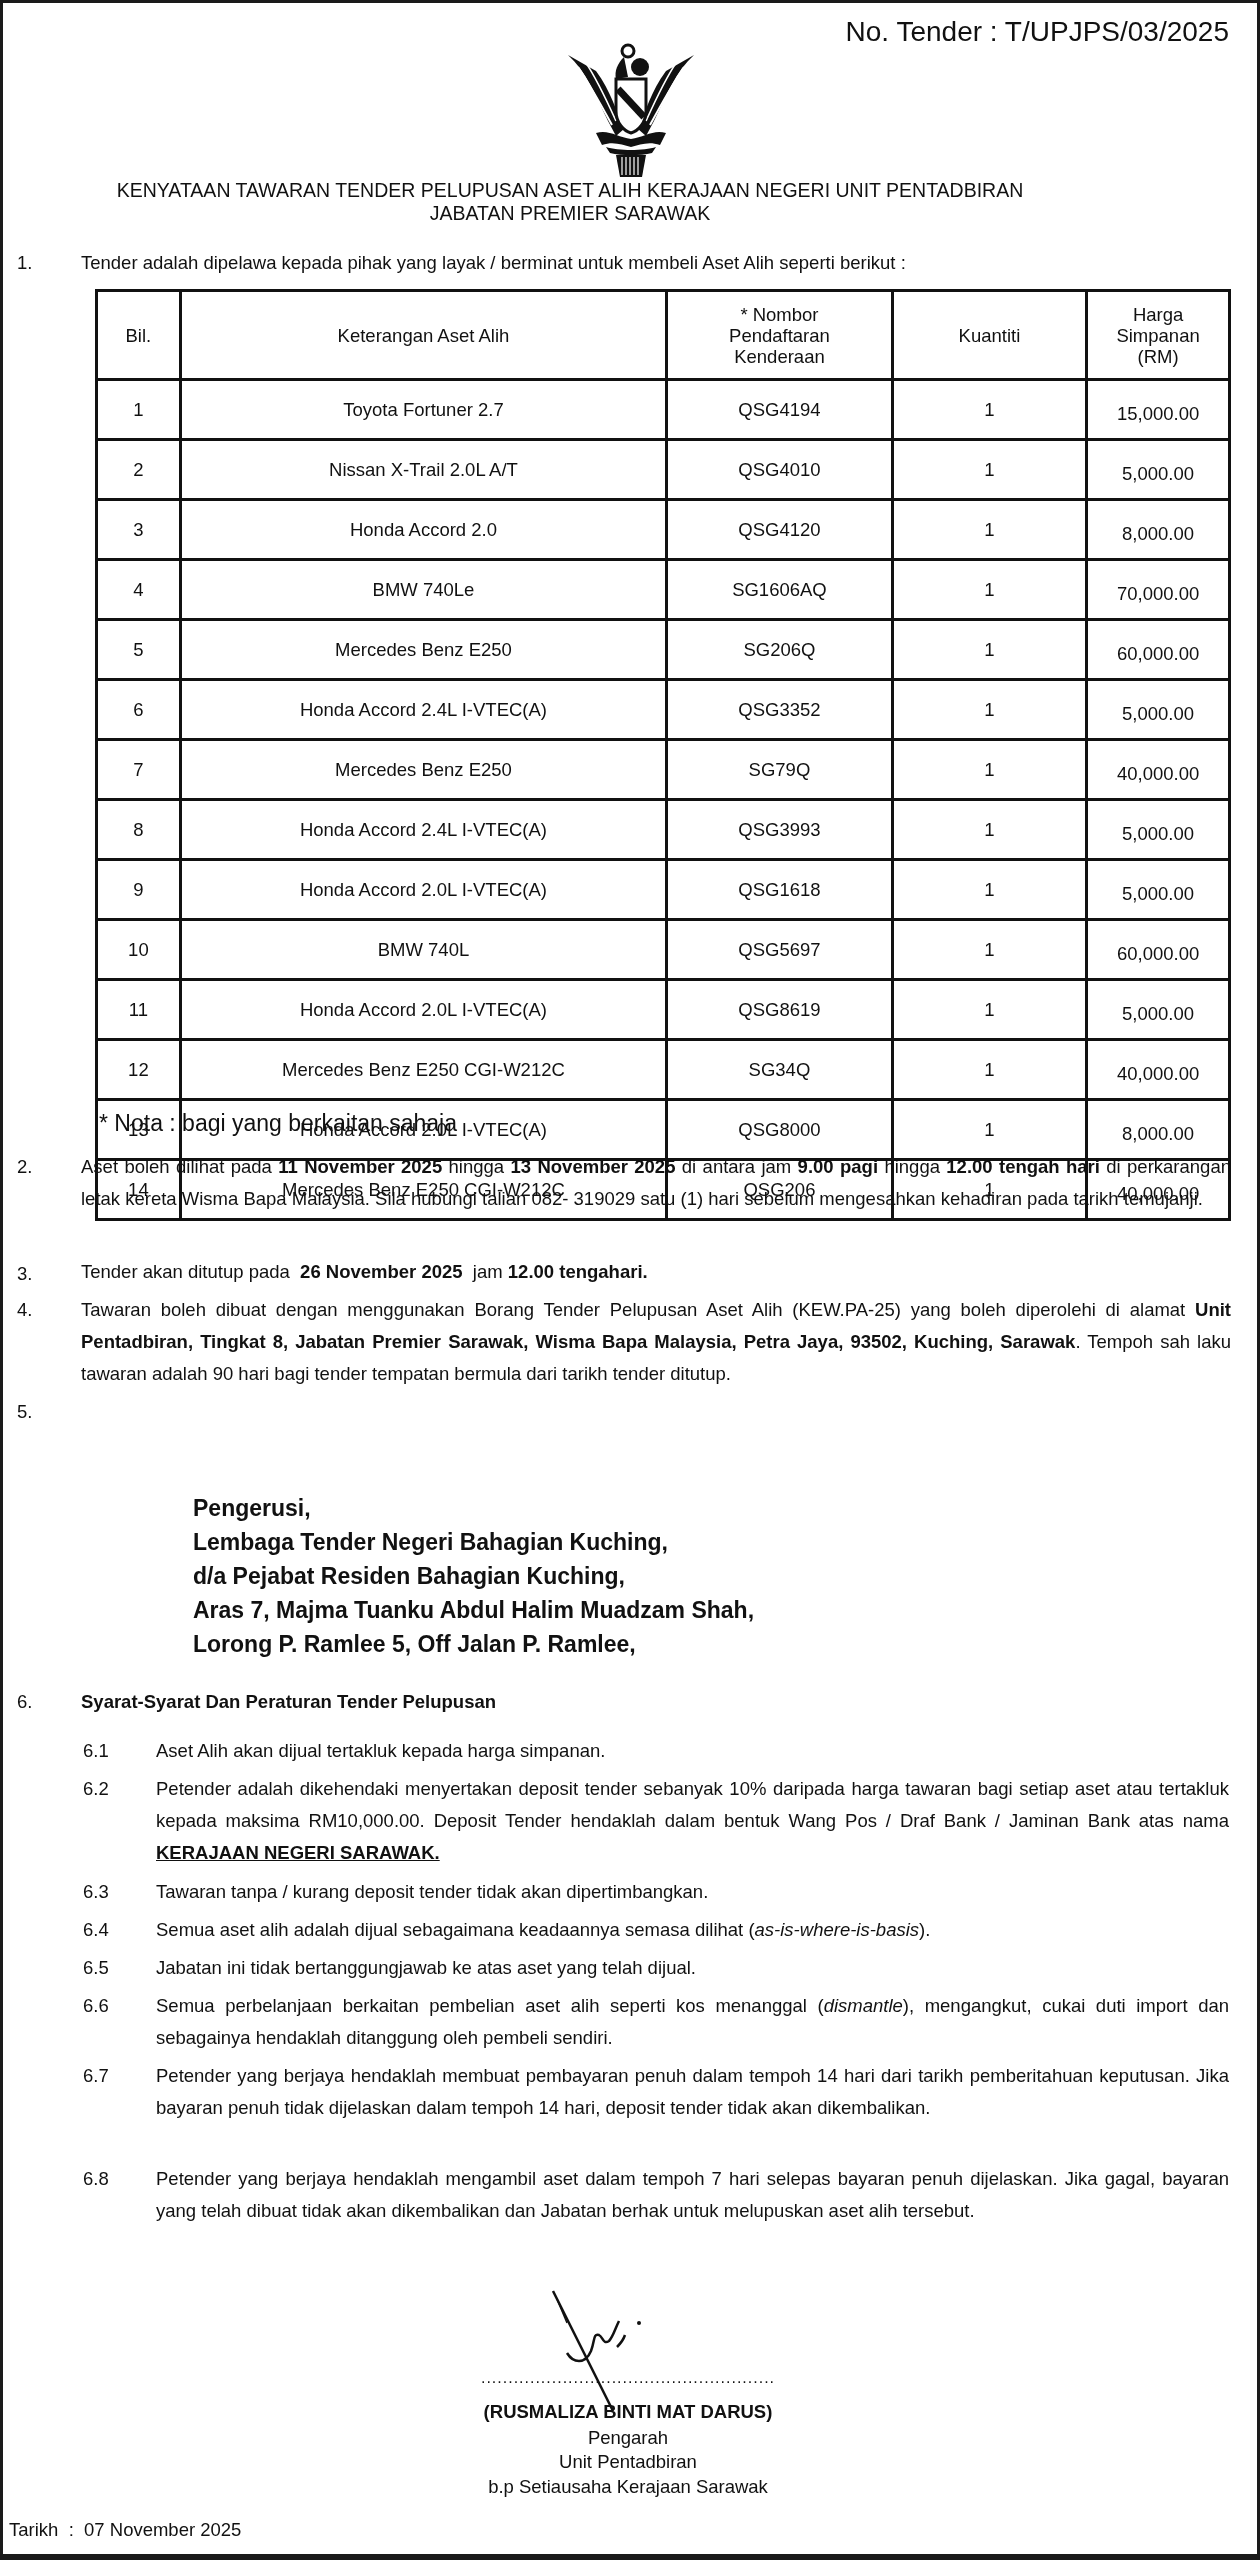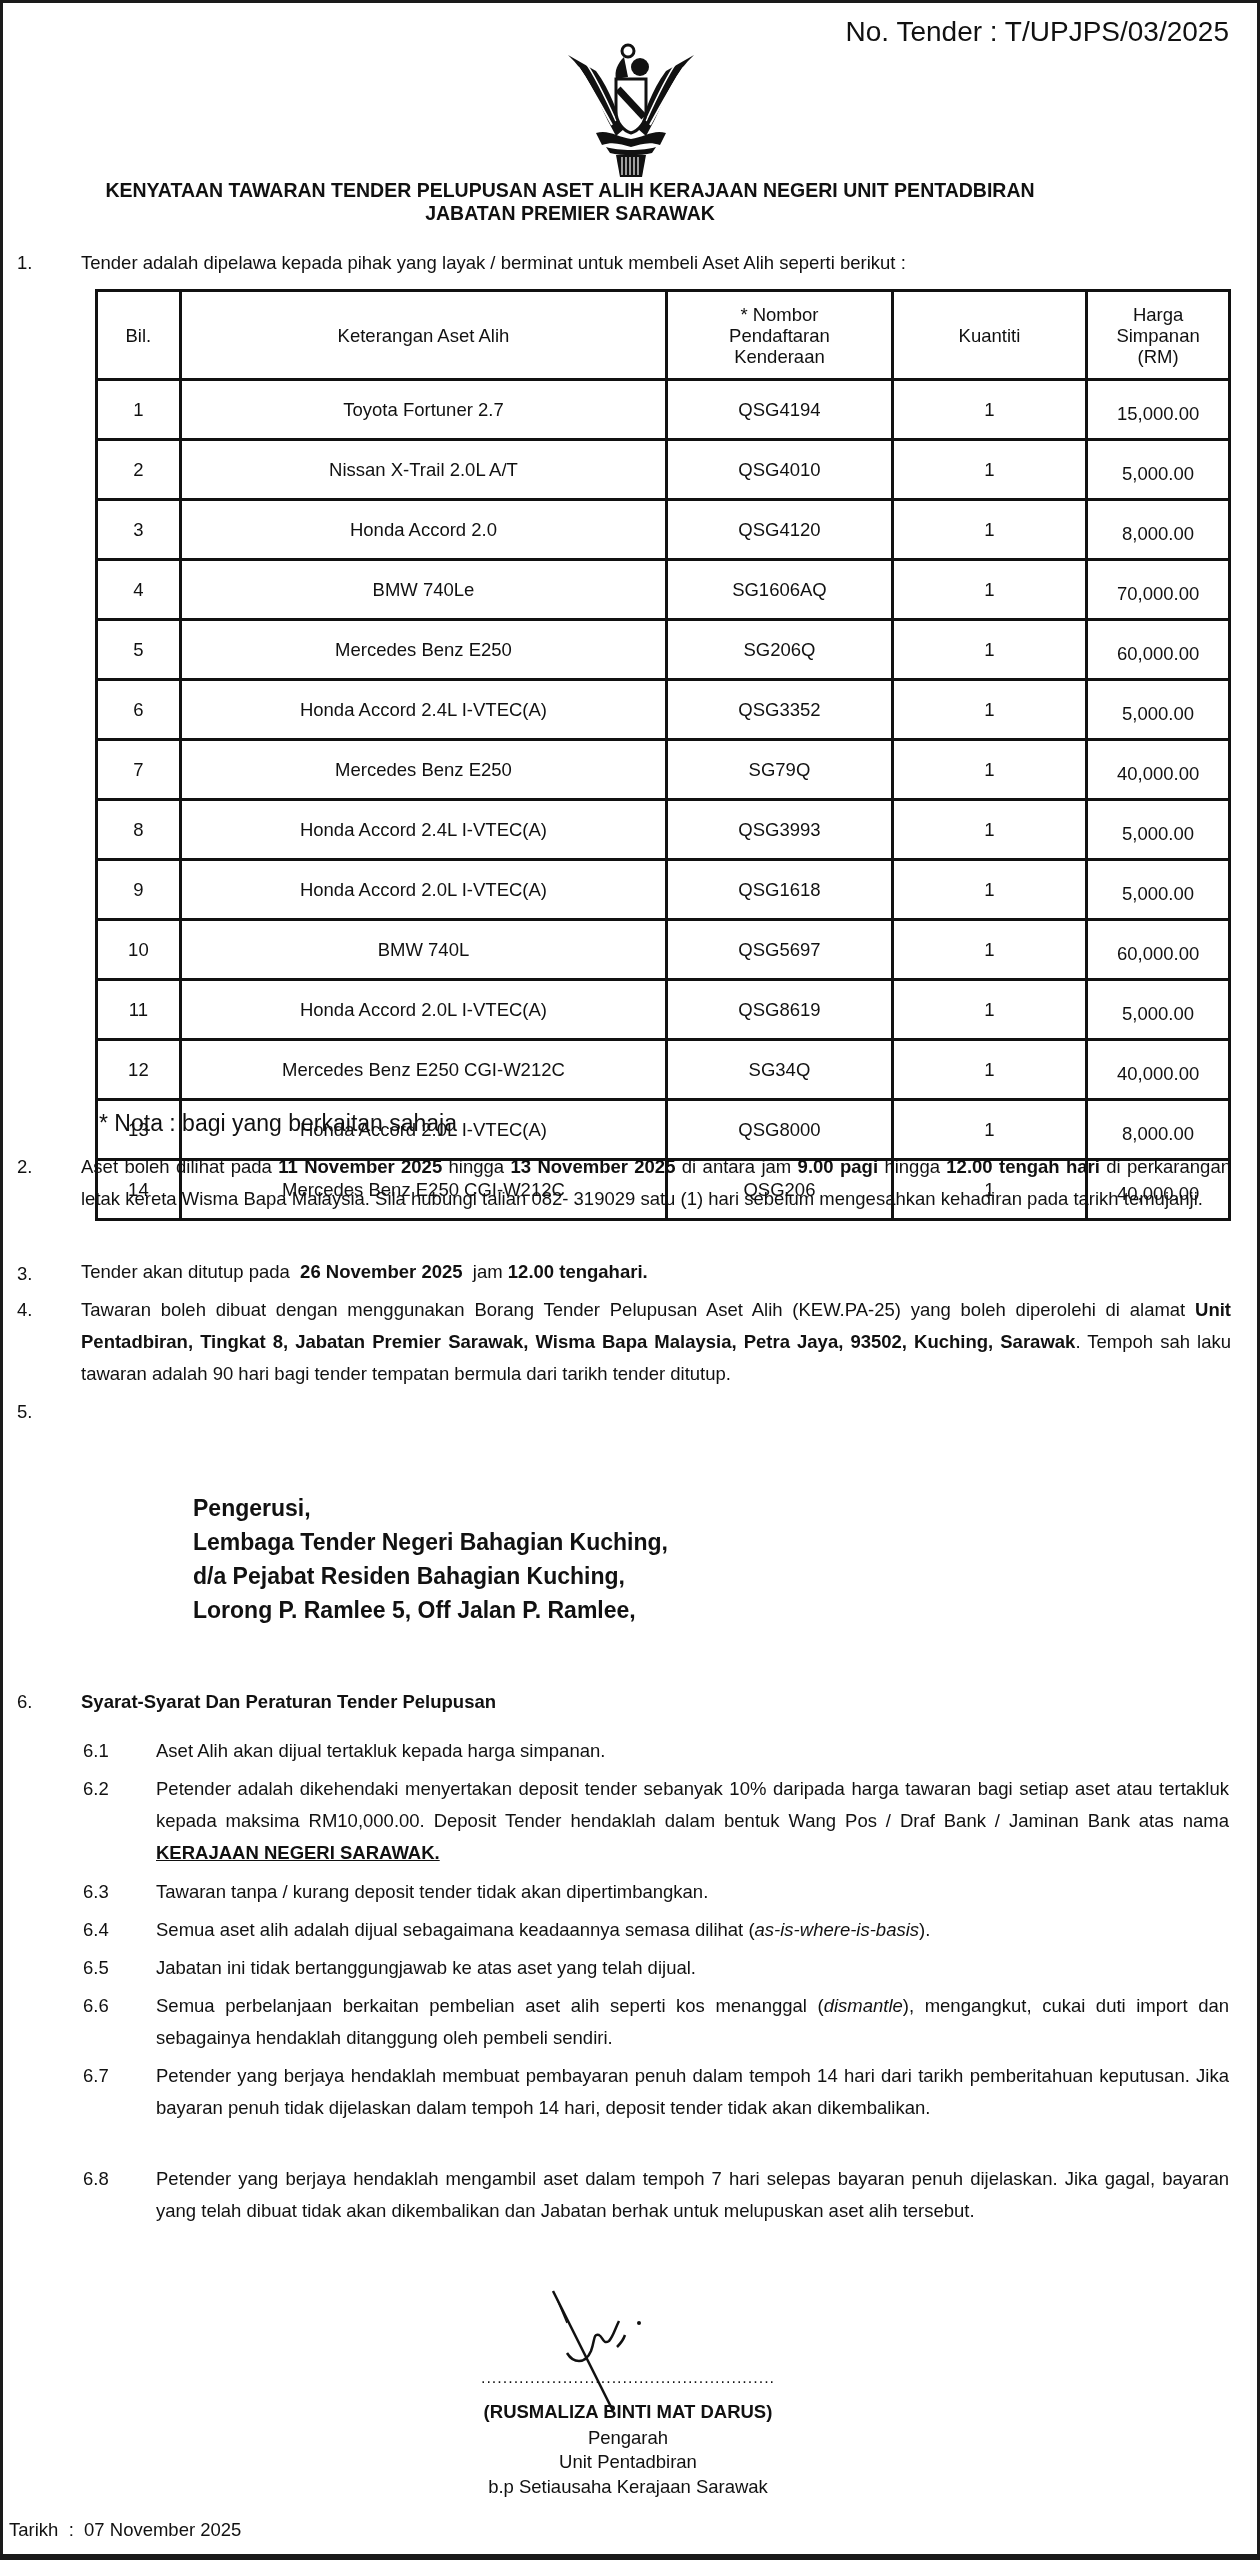--- a/index.html
+++ b/index.html
@@ -7,21 +7,21 @@
   .page {
     position: absolute; left: 3px; top: 3px; width: 1254px; height: 2551px;
     background: #ffffff; color: #111;
     font-family: "Liberation Sans", sans-serif;
   }
   .abs { position: absolute; }
   .tender-no { right: 28px; top: 13px; font-size: 28px; }
   .crest { left: 553px; top: 38px; width: 150px; height: 140px; }
   .title {
     left: 0; width: 1134px; text-align: center; top: 176px;
-    font-weight: bold; font-size: 19.5px; line-height: 23px;
+    font-weight: normal; font-size: 19.5px; line-height: 23px;
   }
   .para { font-size: 18.5px; line-height: 32px; }
   .num { left: 14px; }
   .txt { left: 78px; width: 1150px; }
   .justify { text-align: justify; text-align-last: left; }
   .intro { top: 244px; }
 
   table.assets {
     position: absolute; left: 92px; top: 286px; width: 1136px;
     border-collapse: collapse; font-size: 18.5px;
@@ -225,20 +225,21 @@
   <div class="abs para txt justify" style="top:1291px">
     <span>Tawaran boleh dibuat dengan menggunakan Borang Tender Pelupusan Aset Alih (KEW.PA-25) yang boleh diperolehi di alamat </span><b>Unit Pentadbiran, Tingkat 8, Jabatan Premier Sarawak, Wisma Bapa Malaysia, Petra Jaya, 93502, Kuching, Sarawak</b><span>. Tempoh sah laku tawaran adalah 90 hari bagi tender tempatan bermula dari tarikh tender ditutup.</span>
   </div>
 
   <div class="abs para num" style="top:1393px">5.</div>
 
   <div class="abs address">
     <div>Pengerusi,</div>
     <div>Lembaga Tender Negeri Bahagian Kuching,</div>
     <div>d/a Pejabat Residen Bahagian Kuching,</div>
+    <div>Aras 7, Majma Tuanku Abdul Halim Muadzam Shah,</div>
     <div>Lorong P. Ramlee 5, Off Jalan P. Ramlee,</div>
   </div>
 
   <div class="abs para num" style="top:1688px;line-height:normal">6.</div>
   <div class="abs sec6title">Syarat-Syarat Dan Peraturan Tender Pelupusan</div>
 
   <div class="abs para subnum" style="top:1732px">6.1</div>
   <div class="abs para subtxt" style="top:1732px">Aset Alih akan dijual tertakluk kepada harga simpanan.</div>
 
   <div class="abs para subnum" style="top:1770px">6.2</div>

